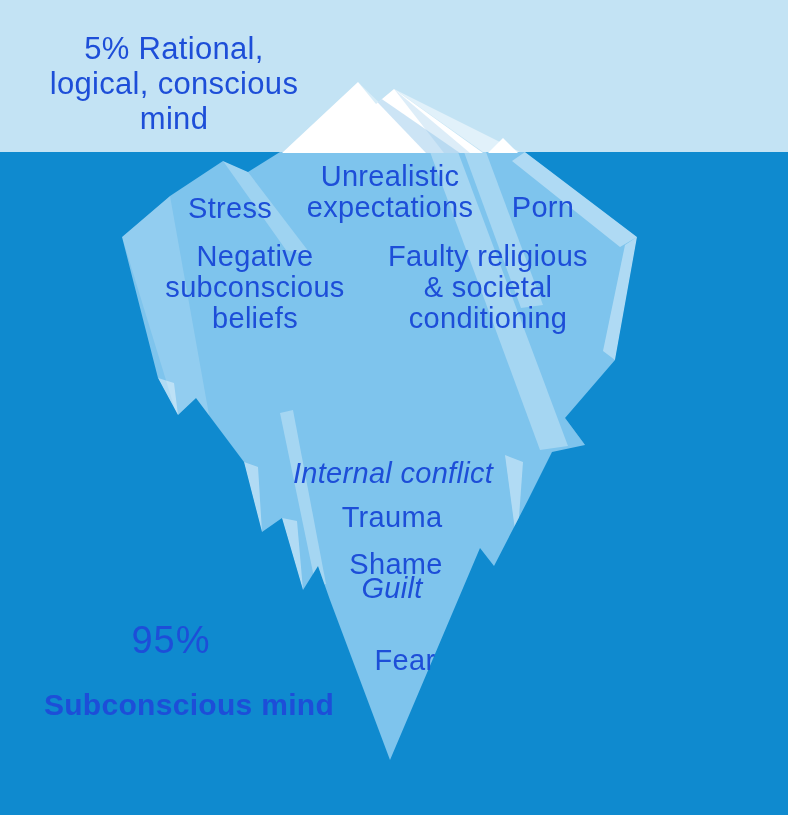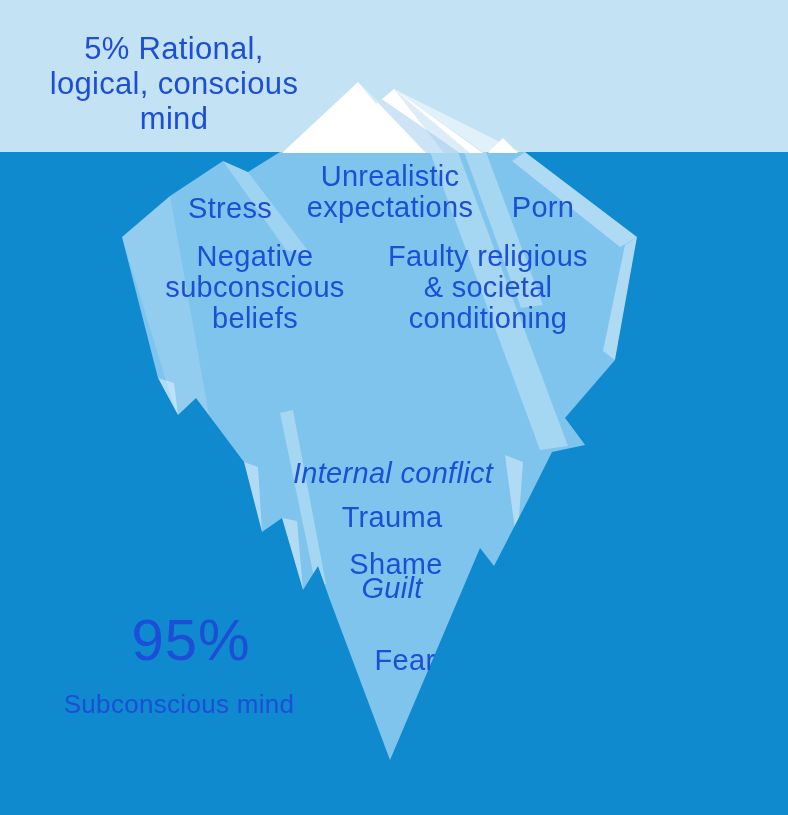--- a/index.html
+++ b/index.html
@@ -25,22 +25,22 @@
   .l-stress { left:230px; top:208px; }
   .l-porn  { left:543px; top:207px; }
   .l-negative { left:255px; top:287px; }
   .l-faulty { left:488px; top:287px; }
   .l-past { left:385px; top:394px; line-height:32px; }
   .l-internal { left:393px; top:473px;font-style:italic; }
   .l-trauma { left:392px; top:517px; }
   .l-shame { left:396px; top:564px; }
   .l-guilt { left:392px; top:588px;font-style:italic; }
   .l-fear { left:389px; top:660px;margin-left:16px; }
-  .l-percent { left:171px; top:640px; font-size:58px; line-height:58px; letter-spacing:1px;margin-left:20px; }
-  .l-submind { left:179px; top:704px; font-size:26px; }
+  .l-percent { left:171px; top:640px; font-size:38px; line-height:58px; letter-spacing:1px; }
+  .l-submind { left:189px; top:704px; font-size:30px;font-weight:bold; }
 </style>
 </head>
 <body>
 
 <div class="stage">
 
   <svg width="788" height="815" viewBox="0 0 788 815">
     <defs>
       <clipPath id="bodyClip">
         <polygon points="280,152 525,152 637,237 615,360 565,418 585,445 552,452 528,500 494,566 480,548 390,760 330,600 318,566 303,590 282,518 262,532 244,462 196,398 178,415 158,378 122,237 170,196 223,161 248,172"></polygon>

